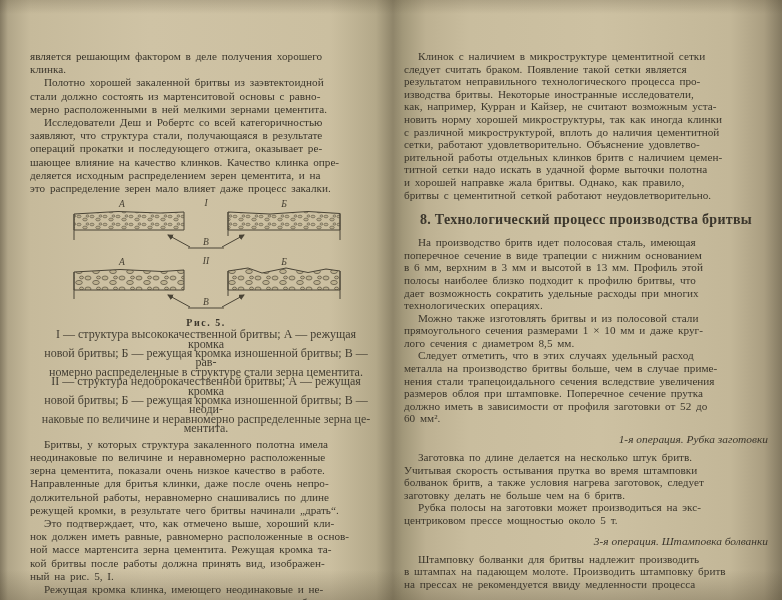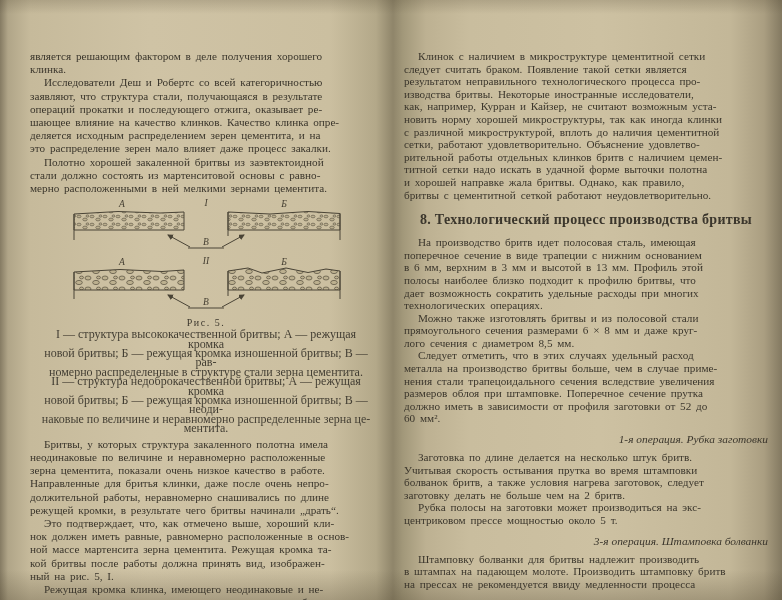--- a/index.html
+++ b/index.html
@@ -23,21 +23,21 @@
   p.body{margin:0;font-size:11.2px;line-height:13.2px;white-space:pre-line;
          word-spacing:2px;text-align:left;}
   .page-right p.body{line-height:12.6px;}
   p.ind{text-indent:14px;}
   p.cont{text-indent:0;}
   .section-heading{font-weight:bold;text-align:center;font-size:14px;
          letter-spacing:.3px;margin:11px 0 8px 0;}
   .op-heading{font-style:italic;text-align:right;font-size:11.4px;margin:8px 0 6px 0;}
   figure{margin:3px 0 2px 0;}
   figure svg{display:block;margin:0 auto;}
-  .fig-title{text-align:center;font-size:10px;font-weight:normal;letter-spacing:1.5px;
+  .fig-title{text-align:center;font-size:10px;font-weight:bold;letter-spacing:1.5px;
          margin-top:1px;}
   .fig-caption{font-size:12px;line-height:9.4px;text-align:center;white-space:pre-line;
          width:336px;margin:2px auto 4px auto;color:#433e33;}
   .pagenum{position:absolute;font-size:15px;color:#3b362c;}
   .pn-left{left:30px;top:566px;}
   .footline{position:absolute;left:12px;top:572px;width:364px;display:flex;
          justify-content:space-between;align-items:flex-end;}
   .sig{font-size:9.5px;}
   .pn-right{font-size:11px;}
   svg text{font-family:"Liberation Serif","DejaVu Serif",serif;font-style:italic;
@@ -45,29 +45,29 @@
 </style>
 </head>
 <body>
 
 <div class="scan">
 
   <div class="page page-left">
     <div class="textblock tb-left">
       <p class="body cont">является решающим фактором в деле получения хорошего
 клинка.</p>
+      <p class="body ind">Полотно хорошей закаленной бритвы из заэвтектоидной
+стали должно состоять из мартенситовой основы с равно-
+мерно расположенными в ней мелкими зернами цементита.</p>
       <p class="body ind">Исследователи Деш и Робертс со всей категоричностью
 заявляют, что структура стали, получающаяся в результате
 операций прокатки и последующего отжига, оказывает ре-
 шающее влияние на качество клинков. Качество клинка опре-
 деляется исходным распределением зерен цементита, и на
 это распределение зерен мало влияет даже процесс закалки.</p>
-      <p class="body ind">Полотно хорошей закаленной бритвы из заэвтектоидной
-стали должно состоять из мартенситовой основы с равно-
-мерно расположенными в ней мелкими зернами цементита.</p>
 
       <figure>
         <svg width="312" height="118" viewBox="0 0 312 118">
           <defs>
             <pattern id="pf" width="13" height="8" patternUnits="userSpaceOnUse">
               <ellipse cx="3" cy="2.5" rx="2" ry="1.3" fill="#bcb08f" stroke="#534c3c" stroke-width="0.6"></ellipse>
               <ellipse cx="9" cy="5.5" rx="2.2" ry="1.4" fill="#bcb08f" stroke="#534c3c" stroke-width="0.6"></ellipse>
               <ellipse cx="11.5" cy="2" rx="1.5" ry="1.1" fill="#bcb08f" stroke="#534c3c" stroke-width="0.6"></ellipse>
             </pattern>
             <pattern id="pc" width="17" height="11" patternUnits="userSpaceOnUse">
@@ -173,35 +173,35 @@
 
       <div class="section-heading">8. Технологический процесс производства бритвы</div>
 
       <p class="body ind">На производство бритв идет полосовая сталь, имеющая
 поперечное сечение в виде трапеции с нижним основанием
 в 6 мм, верхним в 3 мм и высотой в 13 мм. Профиль этой
 полосы наиболее близко подходит к профилю бритвы, что
 дает возможность сократить удельные расходы при многих
 технологических операциях.</p>
       <p class="body ind">Можно также изготовлять бритвы и из полосовой стали
-прямоугольного сечения размерами 6 × 8 мм и даже круг-
+прямоугольного сечения размерами 1 × 10 мм и даже круг-
 лого сечения с диаметром 8,5 мм.</p>
       <p class="body ind">Следует отметить, что в этих случаях удельный расход
 металла на производство бритвы больше, чем в случае приме-
 нения стали трапецоидального сечения вследствие увеличения
 размеров облоя при штамповке. Поперечное сечение прутка
 должно иметь в зависимости от профиля заготовки от 52 до
 60 мм².</p>
 
       <div class="op-heading">1-я операция. Рубка заготовки</div>
 
       <p class="body ind">Заготовка по длине делается на несколько штук бритв.
 Учитывая скорость остывания прутка во время штамповки
 болванок бритв, а также условия нагрева заготовок, следует
-заготовку делать не больше чем на 2 бритв.</p>
+заготовку делать не больше чем на 6 бритв.</p>
       <p class="body ind">Рубка полосы на заготовки может производиться на экс-
 центриковом прессе мощностью около 5 т.</p>
 
       <div class="op-heading">3-я операция. Штамповка болванки</div>
 
       <p class="body ind">Штамповку болванки для бритвы надлежит производить
 в штампах на падающем молоте. Производить штамповку бритв
 на прессах не рекомендуется ввиду медленности процесса</p>
     </div>
 

